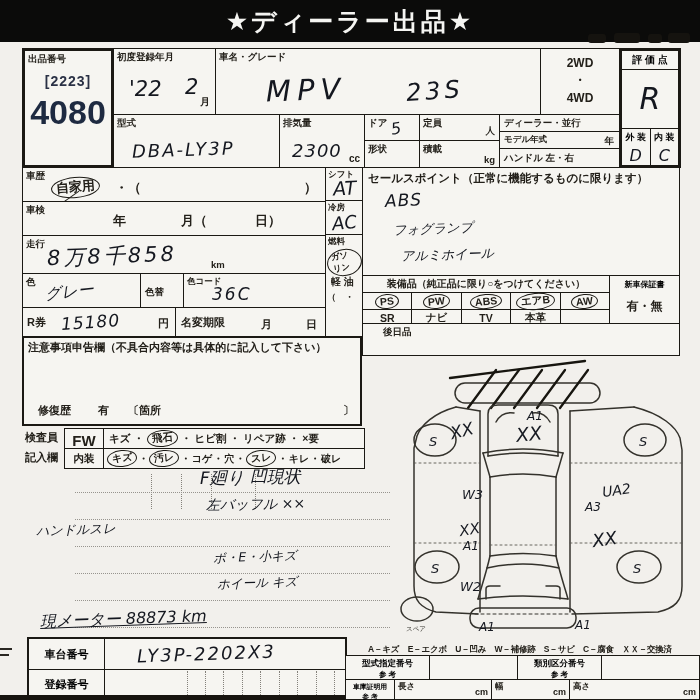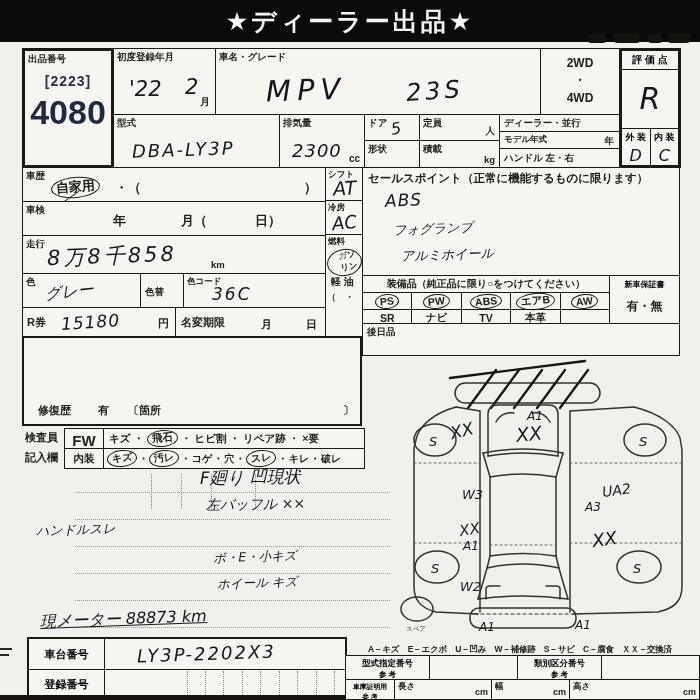--- a/index.html
+++ b/index.html
@@ -161,35 +161,36 @@
     <span class="hw a" style="left:38px;top:4px;font-size:17px;letter-spacing:1px;transform:rotate(-4deg);">15180</span>
     <span class="pv a" style="right:6px;top:8px;font-size:11px;font-weight:700;">円</span>
   </div>
   <div class="c" style="left:175px;top:307px;width:151px;height:30px;">
     <span class="lb a" style="left:5px;top:9px;font-size:11px;">名変期限</span>
     <span class="pv a" style="left:85px;top:9px;font-size:11px;font-weight:700;">月</span>
     <span class="pv a" style="left:130px;top:9px;font-size:11px;font-weight:700;">日</span>
   </div>
 
   <div class="c bb2" style="left:22px;top:336px;width:340px;height:90px;">
+    <div class="lb a" style="left:4px;top:4px;font-size:11px;">注意事項申告欄（不具合内容等は具体的に記入して下さい）</div>
     <span class="lb a" style="left:14px;bottom:7px;font-size:11px;">修復歴</span>
     <span class="lb a" style="left:74px;bottom:7px;font-size:11px;">有</span>
     <span class="lb a" style="left:104px;bottom:7px;font-size:11px;">〔箇所</span>
     <span class="lb a" style="right:6px;bottom:7px;font-size:11px;">〕</span>
   </div>
 
   <div class="c" style="left:325px;top:167px;width:38px;height:34px;">
     <span class="lb a" style="left:2px;top:2px;font-size:8.5px;">シフト</span>
     <span class="hw a" style="left:7px;top:9px;font-size:19px;transform:rotate(-3deg);">AT</span>
   </div>
   <div class="c" style="left:325px;top:200px;width:38px;height:35px;">
     <span class="lb a" style="left:2px;top:2px;font-size:8.5px;">冷房</span>
     <span class="hw a" style="left:6px;top:11px;font-size:18px;transform:rotate(-6deg);">AC</span>
   </div>
-  <div class="c" style="left:325px;top:234px;width:38px;height:103px;text-align:right;">
+  <div class="c" style="left:325px;top:234px;width:38px;height:103px;">
     <span class="lb a" style="left:2px;top:2px;font-size:8.5px;">燃料</span>
     <span class="pv circ a" style="left:1px;top:14px;font-size:8.5px;font-weight:700;transform:rotate(-10deg);">ガソリン</span>
     <span class="pv a" style="left:5px;top:40px;font-size:10px;font-weight:700;">軽 油</span>
     <span class="pv a" style="left:1px;top:56px;font-size:9px;font-weight:700;">（　・　）</span>
   </div>
 
   <div class="c" style="left:362px;top:167px;width:318px;height:109px;">
     <div class="lb a" style="left:5px;top:4px;font-size:11.5px;">セールスポイント（正常に機能するものに限ります）</div>
     <span class="hw a" style="left:22px;top:22px;font-size:17px;letter-spacing:1px;transform:rotate(-3deg);">ABS</span>
     <span class="hw a" style="left:30px;top:52px;font-size:13px;transform:rotate(-2deg);">フォグランプ</span>
@@ -231,21 +232,21 @@
       <div class="eqcell">
           <span></span>
         </div>
     </div>
   </div>
   <div class="c" style="left:609px;top:275px;width:71px;height:49px;">
     <div class="ct" style="font-size:8px;font-weight:700;margin-top:3px;">新車保証書</div>
     <div class="ct pv" style="font-size:12px;font-weight:700;margin-top:8px;">有・無</div>
   </div>
   <div class="c" style="left:362px;top:323px;width:318px;height:33px;">
-    <span class="lb a" style="left:4px;top:3px;">後日品</span>
+    <span class="lb a" style="left:20px;top:3px;">後日品</span>
   </div>
 
   <div class="lb a" style="left:25px;top:432px;font-size:11px;">検査員</div>
   <div class="lb a" style="left:25px;top:452px;font-size:11px;">記入欄</div>
   <div class="c" style="left:64px;top:428px;width:40px;height:21px;">
     <div class="ct pv" style="font-size:15px;font-weight:700;margin-top:3px;">FW</div>
   </div>
   <div class="c flexopts" style="left:103px;top:428px;width:262px;height:21px;font-size:10.5px;padding-left:5px;gap:3px;">
     <span>キズ</span>
       <span>・</span>

